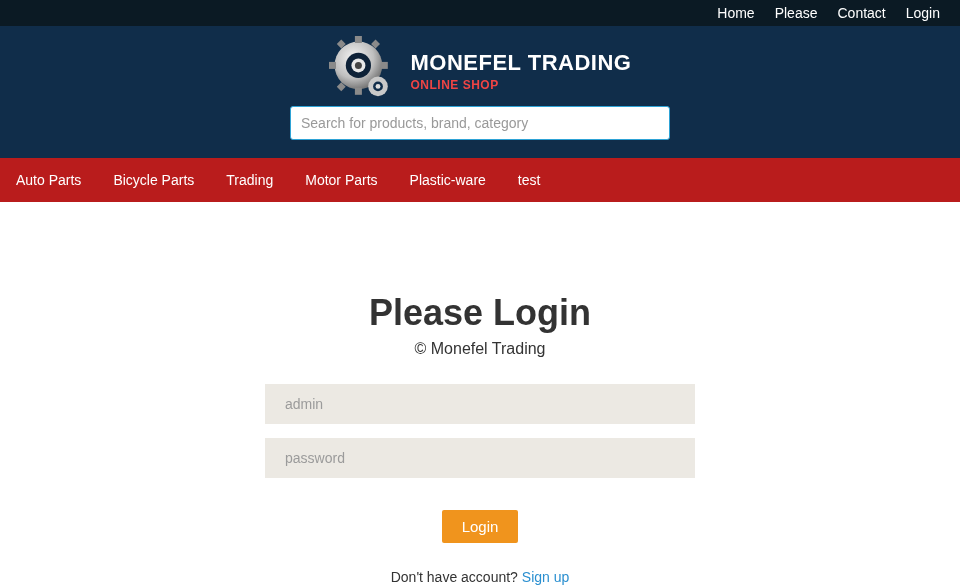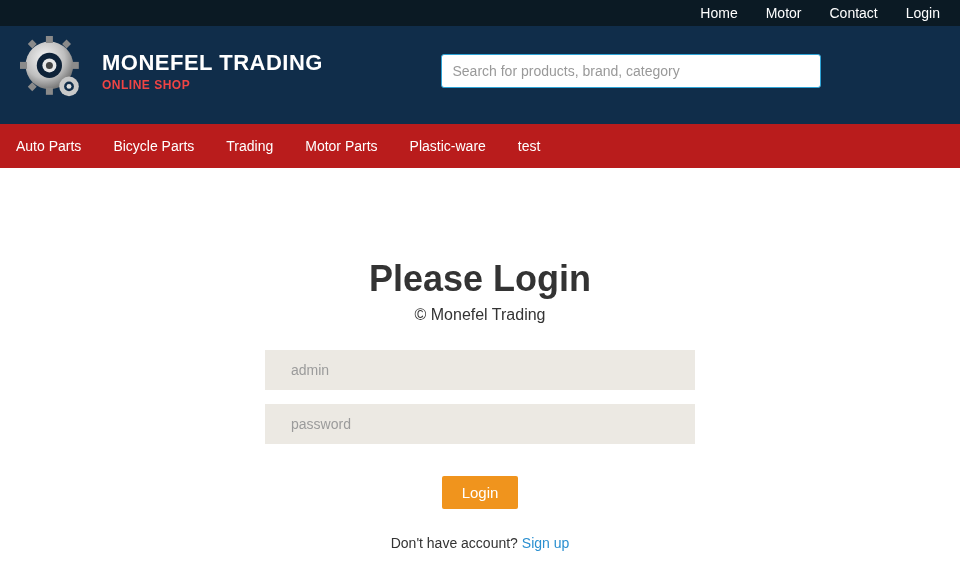--- a/index.html
+++ b/index.html
@@ -5,29 +5,30 @@
     * { margin: 0; padding: 0; box-sizing: border-box; }
     body { font-family: "Helvetica Neue", Helvetica, Arial, sans-serif; background: #fff; }
 
     .top-bar {
       background: #0b1a24;
       height: 16px;
       display: flex;
       justify-content: flex-end;
       align-items: center;
       padding: 13px 20px;
-      gap: 28px;
+      gap: 20px;
     }
     .top-bar a { color: #fff; font-size: 14px; text-decoration: none; cursor: pointer; }
 
     .header {
       background: #102d4a;
       display: flex;
       align-items: center;
       padding: 10px 20px 18px 20px;
+      flex-direction: column;
     }
     .logo-block { display: flex; align-items: center; gap: 12px; }
     .gear-svg { width: 70px; height: 70px; }
     .brand-text .line1 {
       color: #fff;
       font-weight: 800;
       font-size: 22px;
       letter-spacing: 0.5px;
       text-transform: uppercase;
       font-family: Impact, "Arial Black", sans-serif;
@@ -74,21 +75,21 @@
     }
     .login-title { font-size: 36px; font-weight: 700; color: #333; margin-bottom: 6px; }
     .login-sub { font-size: 16px; color: #333; margin-bottom: 26px; }
 
     .form-row { margin-bottom: 14px; }
     .form-input {
       width: 430px;
       height: 40px;
       background: #ece9e3;
       border: none;
-      padding: 0 26px;
+      padding: 0 20px;
       font-size: 14px;
       color: #555;
       outline: none;
     }
     .form-input::placeholder { color: #9b9b9b; }
 
     .login-btn {
       background: #f0941d;
       color: #fff;
       border: none;
@@ -100,21 +101,21 @@
     }
 
     .signup-line { margin-top: 26px; font-size: 14px; color: #333; }
     .signup-link { color: #2a8fd0; text-decoration: none; cursor: pointer; }
   </style>
 </head>
 <body>
 
 <div class="top-bar">
   <a>Home</a>
-  <a>Motor</a>
+  <a>Please</a>
   <a>Contact</a>
   <a>Login</a>
 </div>
 
 <div class="header">
   <div class="logo-block">
     <svg class="gear-svg" viewBox="0 0 100 100">
       <defs>
         <radialGradient id="g1" cx="40%" cy="35%" r="70%">
           <stop offset="0%" stop-color="#f5f5f5"></stop>

